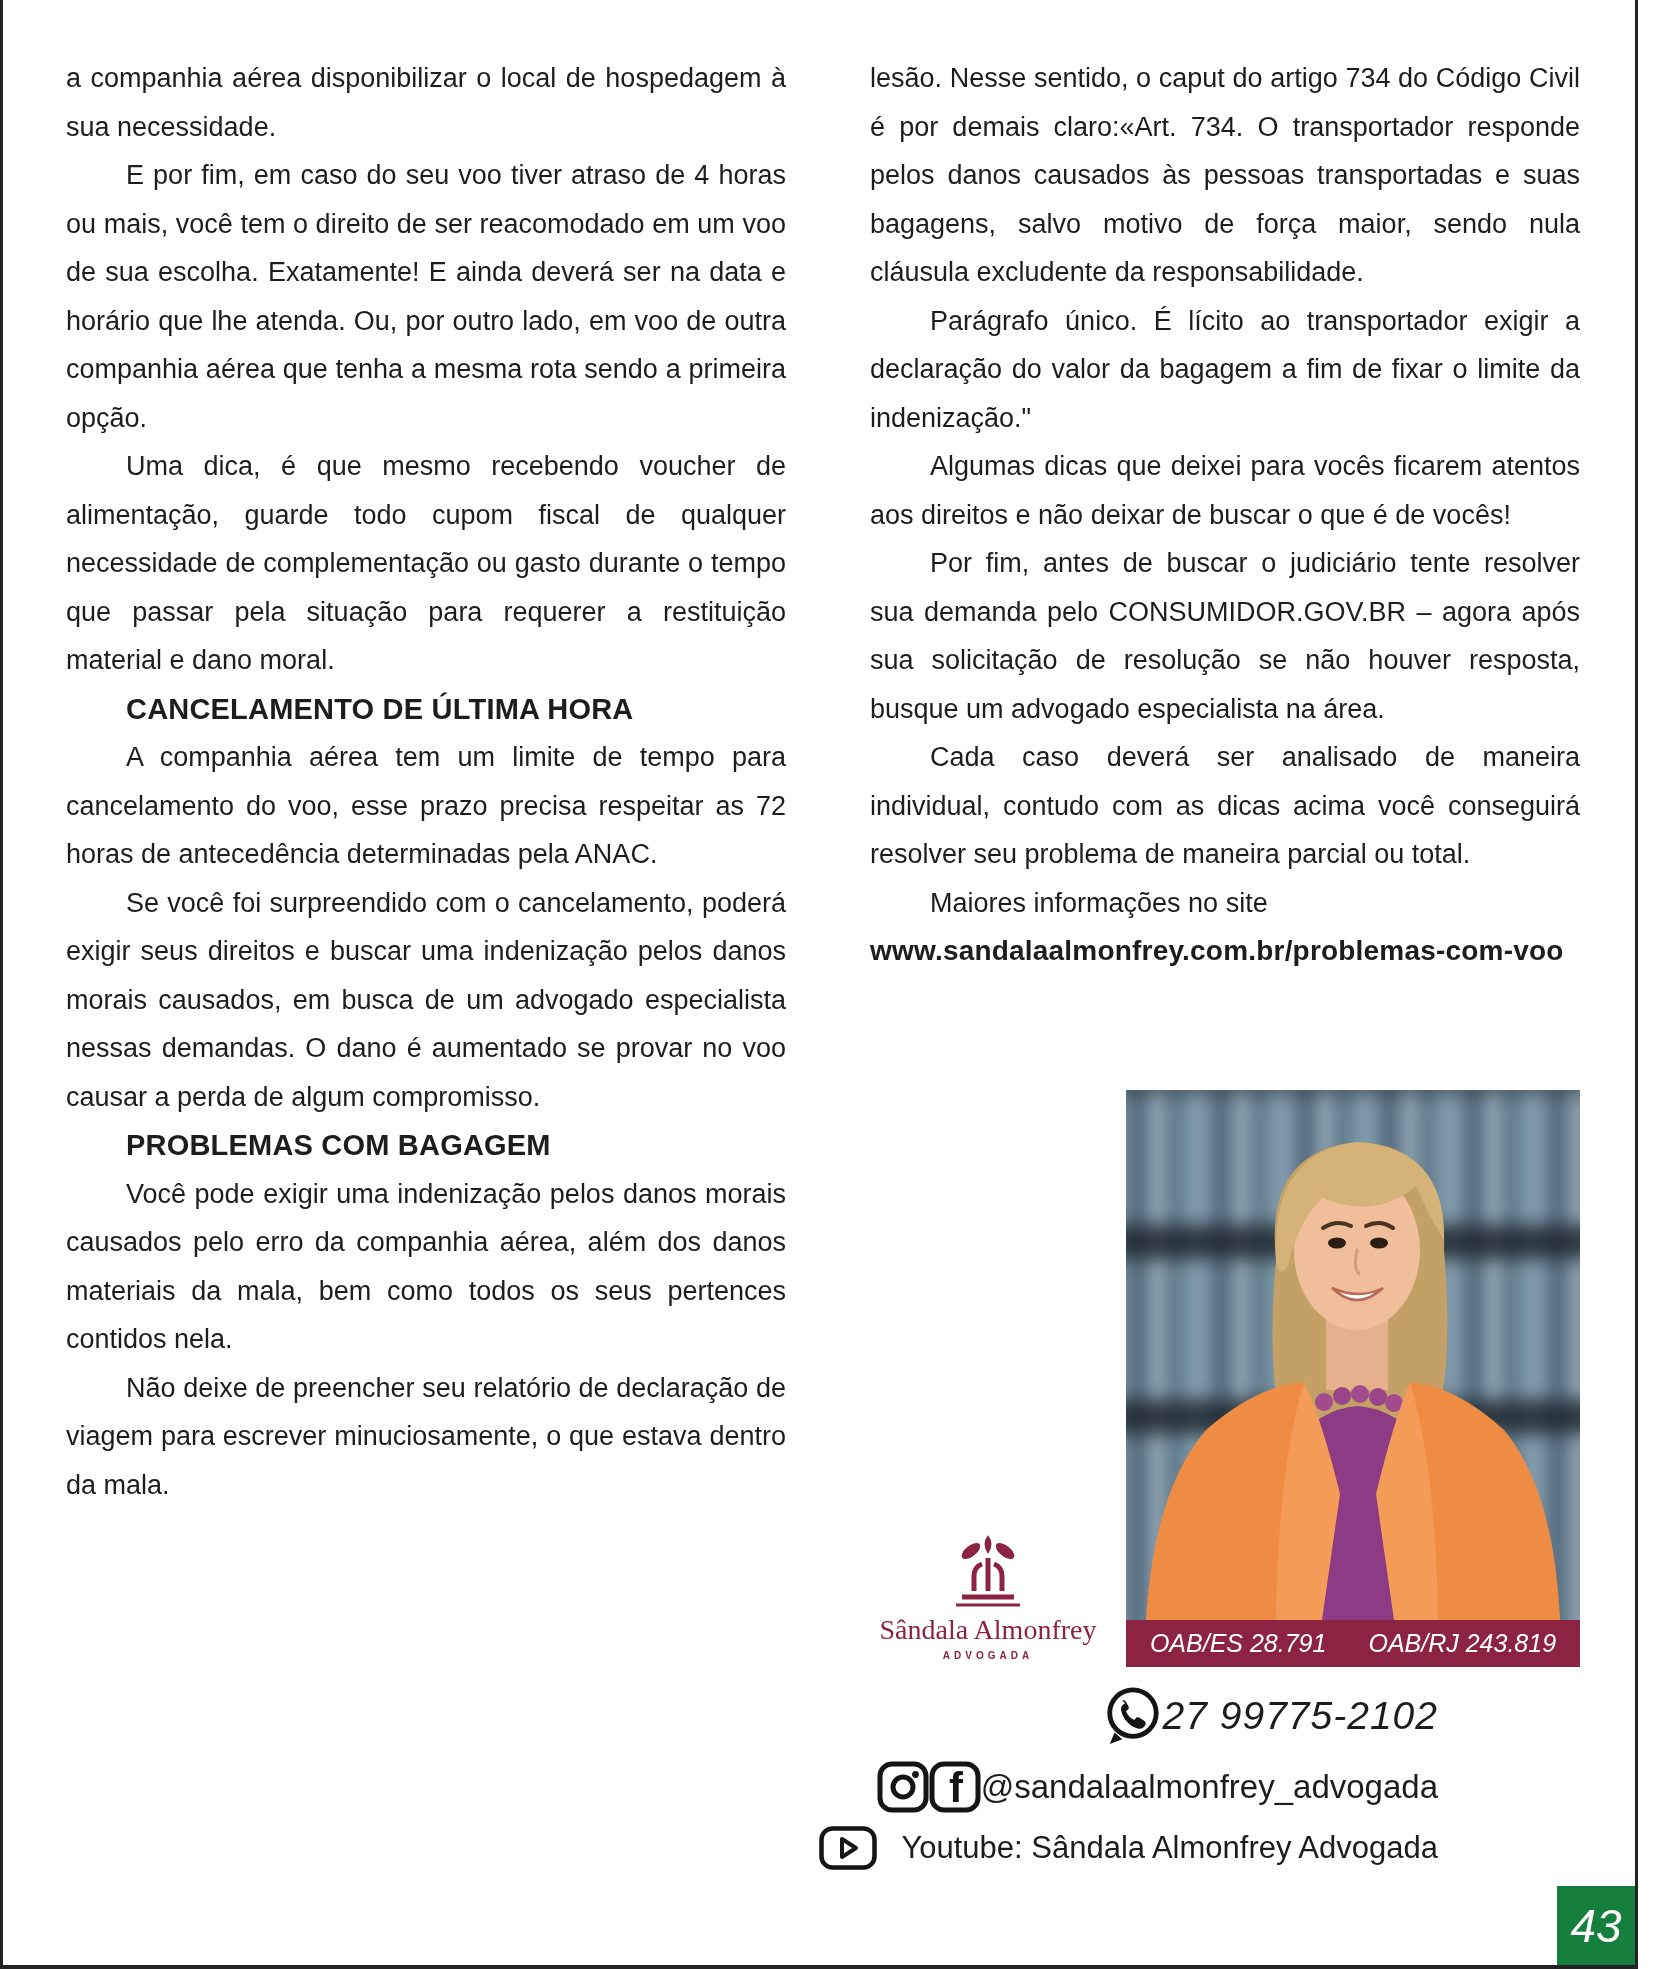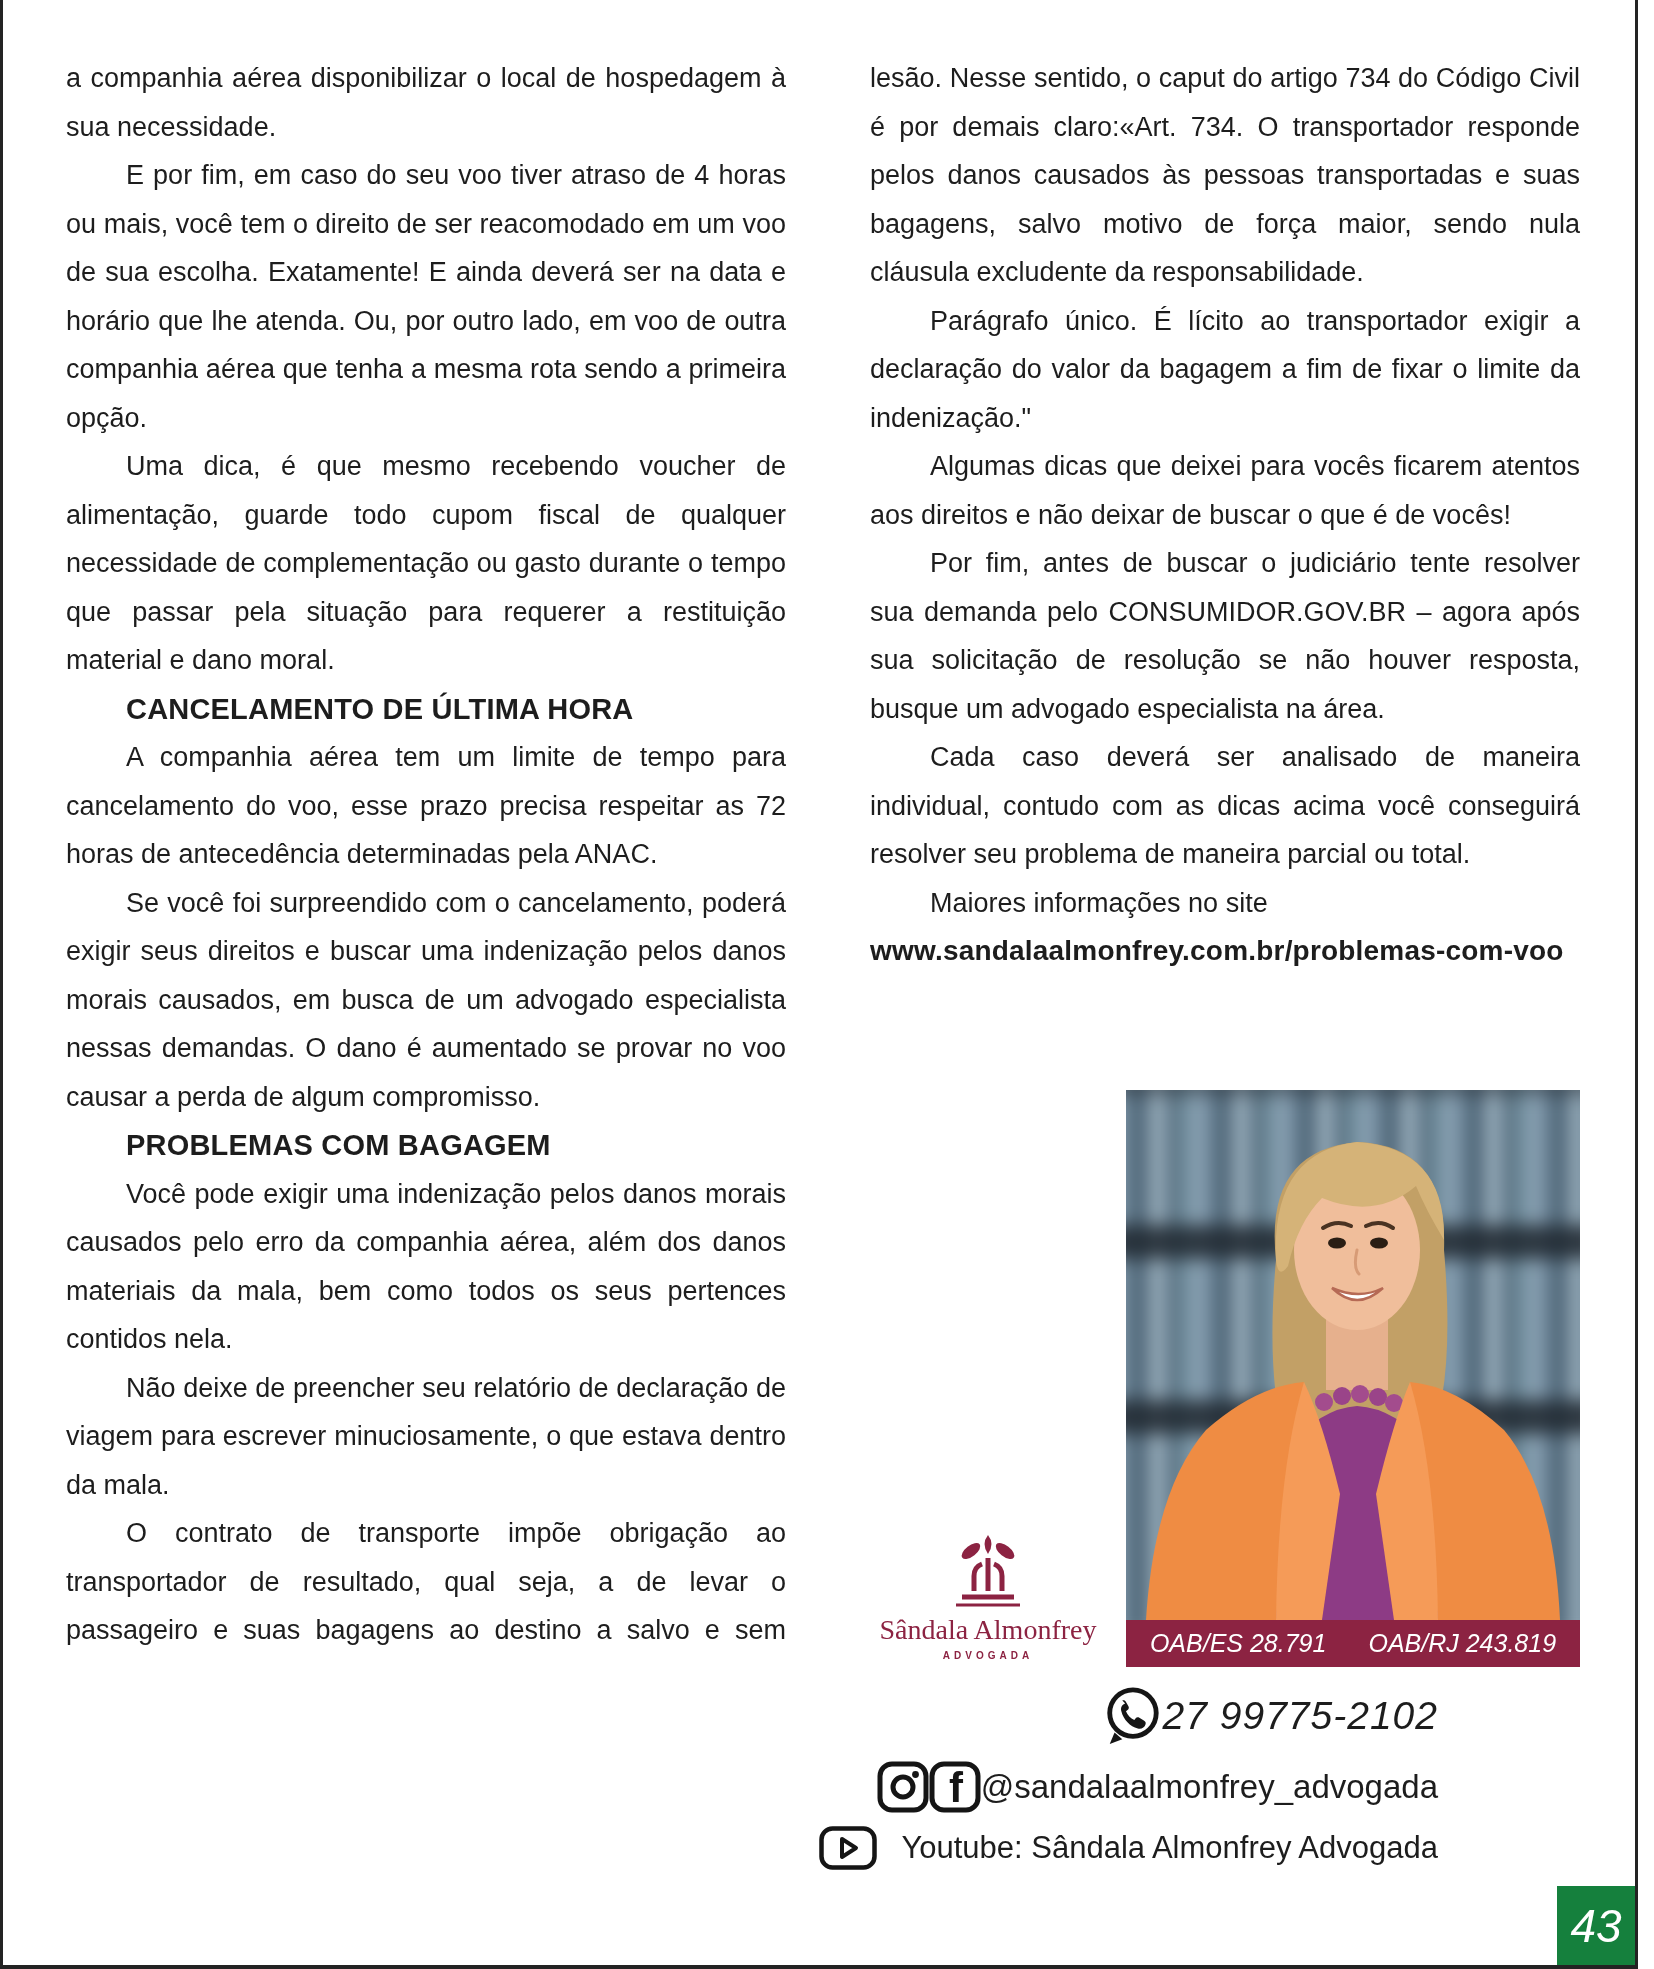--- a/index.html
+++ b/index.html
@@ -71,21 +71,20 @@
   <div class="col col-left">
     <p class="noind">a companhia aérea disponibilizar o local de hospedagem à sua necessidade.</p>
     <p class="ind">E por fim, em caso do seu voo tiver atraso de 4 horas ou mais, você tem o direito de ser reacomodado em um voo de sua escolha. Exatamente! E ainda deverá ser na data e horário que lhe atenda. Ou, por outro lado, em voo de outra companhia aérea que tenha a mesma rota sendo a primeira opção.</p>
     <p class="ind">Uma dica, é que mesmo recebendo voucher de alimentação, guarde todo cupom fiscal de qualquer necessidade de complementação ou gasto durante o tempo que passar pela situação para requerer a restituição material e dano moral.</p>
     <p class="heading">CANCELAMENTO DE ÚLTIMA HORA</p>
     <p class="ind">A companhia aérea tem um limite de tempo para cancelamento do voo, esse prazo precisa respeitar as 72 horas de antecedência determinadas pela ANAC.</p>
     <p class="ind">Se você foi surpreendido com o cancelamento, poderá exigir seus direitos e buscar uma indenização pelos danos morais causados, em busca de um advogado especialista nessas demandas. O dano é aumentado se provar no voo causar a perda de algum compromisso.</p>
     <p class="heading">PROBLEMAS COM BAGAGEM</p>
     <p class="ind">Você pode exigir uma indenização pelos danos morais causados pelo erro da companhia aérea, além dos danos materiais da mala, bem como todos os seus pertences contidos nela.</p>
     <p class="ind">Não deixe de preencher seu relatório de declaração de viagem para escrever minuciosamente, o que estava dentro da mala.</p>
-    <p class="ind cont-end">O contrato de transporte impõe obrigação ao transportador de resultado, qual seja, a de levar o passageiro e suas bagagens ao destino a salvo e sem</p>
   </div>
 
   <div class="col col-right">
     <p class="noind">lesão. Nesse sentido, o caput do artigo 734 do Código Civil é por demais claro:«Art. 734. O transportador responde pelos danos causados às pessoas transportadas e suas bagagens, salvo motivo de força maior, sendo nula cláusula excludente da responsabilidade.</p>
     <p class="ind">Parágrafo único. É lícito ao transportador exigir a declaração do valor da bagagem a fim de fixar o limite da indenização."</p>
     <p class="ind">Algumas dicas que deixei para vocês ficarem atentos aos direitos e não deixar de buscar o que é de vocês!</p>
     <p class="ind">Por fim, antes de buscar o judiciário tente resolver sua demanda pelo CONSUMIDOR.GOV.BR – agora após sua solicitação de resolução se não houver resposta, busque um advogado especialista na área.</p>
     <p class="ind">Cada caso deverá ser analisado de maneira individual, contudo com as dicas acima você conseguirá resolver seu problema de maneira parcial ou total.</p>
     <p class="ind">Maiores informações no site</p>
     <p class="site-url">www.sandalaalmonfrey.com.br/problemas-com-voo</p>

